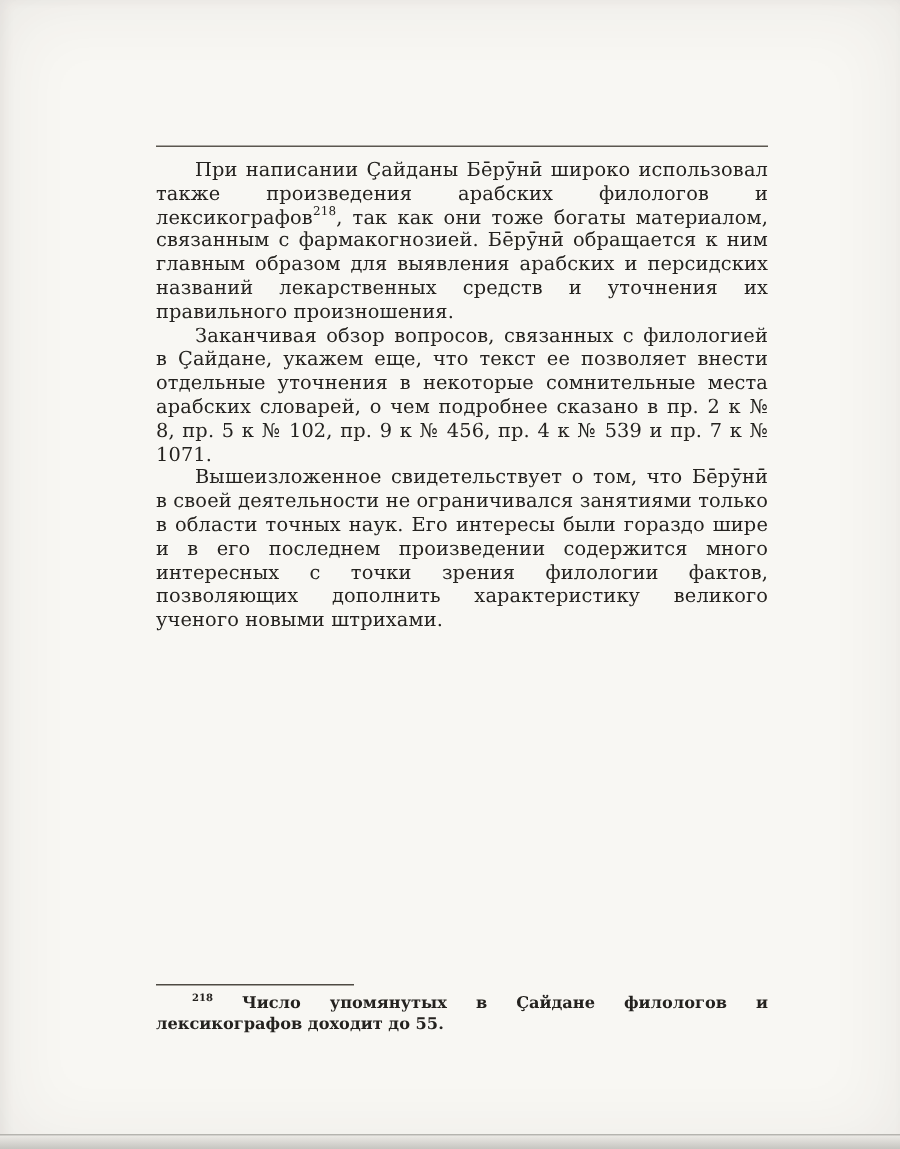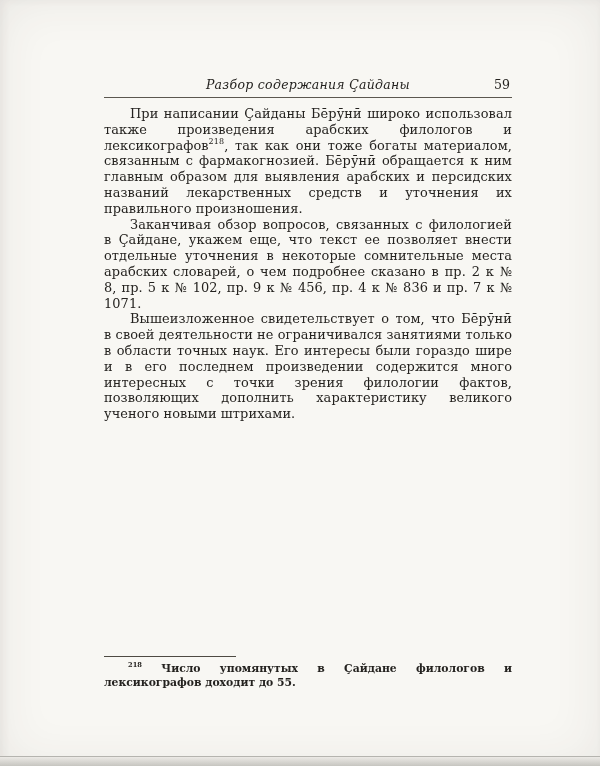--- a/index.html
+++ b/index.html
@@ -102,30 +102,26 @@
   }
   .seg-i { }
   .seg-b { font-weight: 700; }
 </style>
 </head>
 <body>
 
 <div class="canvas">
   <div class="page">
 
-    <div class="running-head">
-      <span class="running-title">Разбор содержания Ҫайданы</span>
-      <span class="page-number">59</span>
-    </div>
 
     <div class="header-rule"></div>
 
     <div class="text-block" id="text-block">
         <p><span>При написании </span><span class="seg-i">Ҫайданы</span><span> Бēрӯнӣ широко использовал также произведения арабских филологов и лексикографов</span><sup>218</sup><span>, так как они тоже богаты материалом, связанным с фармакогнозией. Бēрӯнӣ обращается к ним главным образом для выявления арабских и персидских названий лекарственных средств и уточнения их правильного произношения.</span></p>
-        <p><span>Заканчивая обзор вопросов, связанных с филологией в </span><span class="seg-i">Ҫайдане</span><span>, укажем еще, что текст ее позволяет внести отдельные уточнения в некоторые сомнительные места арабских словарей, о чем подробнее сказано в пр. 2 к № 8, пр. 5 к № 102, пр. 9 к № 456, пр. 4 к № 836 и пр. 7 к № 1071.</span></p>
+        <p><span>Заканчивая обзор вопросов, связанных с филологией в </span><span class="seg-i">Ҫайдане</span><span>, укажем еще, что текст ее позволяет внести отдельные уточнения в некоторые сомнительные места арабских словарей, о чем подробнее сказано в пр. 2 к № 8, пр. 5 к № 102, пр. 9 к № 456, пр. 4 к № 539 и пр. 7 к № 1071.</span></p>
         <p><span>Вышеизложенное свидетельствует о том, что Бēрӯнӣ в своей деятельности не ограничивался занятиями только в области точных наук. Его интересы были гораздо шире и в его последнем произведении содержится много интересных с точки зрения филологии фактов, позволяющих дополнить характеристику великого ученого новыми штрихами.</span></p>
       </div>
 
     <div class="footnote-rule"></div>
 
     <p class="footnote" id="footnote"><sup class="seg-b">218</sup><span> Число упомянутых в </span><span class="seg-i">Ҫайдане</span><span> филологов и лексикографов доходит до 55.</span></p>
 
     <div class="bottom-edge"></div>
   </div>
 </div>

